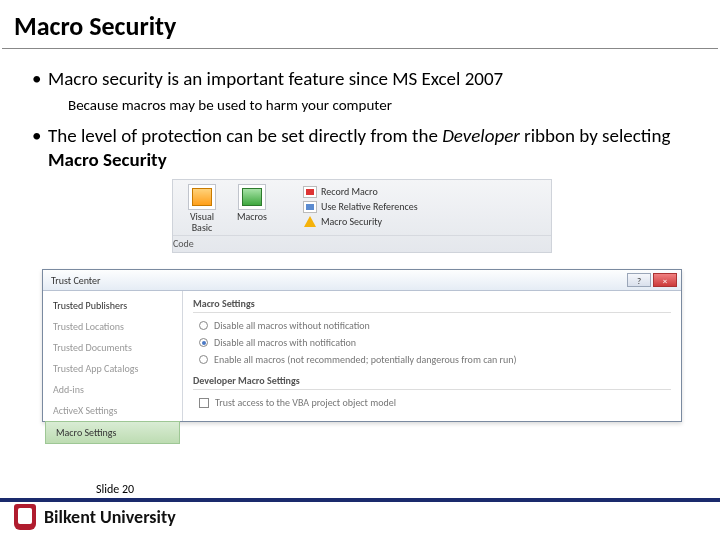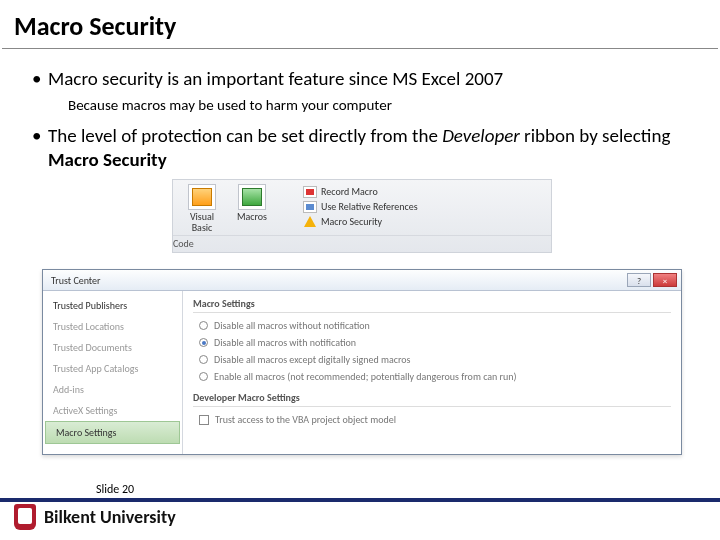--- a/index.html
+++ b/index.html
@@ -31,21 +31,21 @@
   .mini-ico.warn{border:none;background:none;}
   .mini-ico.warn::after{content:"";position:absolute;left:1px;top:0;border-left:6px solid transparent;border-right:6px solid transparent;border-bottom:11px solid #f5b20a;}
   .ribbon-foot { font-size: 10px; color: #555; border-top: 1px solid #d6d9df; padding: 1px 0 2px 0; }
 
   
   .dialog { width: 640px; margin: 16px auto; border: 1px solid #7a8aa0; font-size: 10px; background: #fff; box-shadow: 0 2px 4px rgba(0,0,0,.15); }
   .dlg-title { display: flex; align-items: center; justify-content: space-between; background: linear-gradient(#fdfefe,#e5ecf5); border-bottom: 1px solid #b8c2d2; padding: 3px 4px 3px 8px; color: #333; }
   .dlg-ctrls { display: flex; gap: 2px; }
   .dlg-ctrl { width: 24px; height: 14px; border: 1px solid #9aa6b8; background: linear-gradient(#f5f7fb,#d9e0ec); display:flex; align-items:center; justify-content:center; font-size:9px; color:#333; }
   .dlg-ctrl.close { background: linear-gradient(#f08080,#cc3b3b); color:#fff; border-color:#a33; }
-  .dlg-body { display: flex; height: 163px; }
+  .dlg-body { display: flex; height: 130px; }
   .dlg-side { width: 140px; background: #fff; border-right: 1px solid #d4d8df; padding: 4px 0; }
   .dlg-side-item { padding: 4px 10px; color: #999; }
   .dlg-side-item.top { color: #333; }
   .dlg-side-item.sel { background: linear-gradient(#d9ecd4,#bddcb2); border: 1px solid #9ec795; color: #333; margin: 0 2px; }
   .dlg-main { flex: 1; padding: 6px 10px; color: #777; }
   .sect-head { color: #555; font-weight: 600; padding-bottom: 2px; border-bottom: 1px solid #ddd; margin-bottom: 4px; }
   .opt { display: flex; align-items: center; gap: 6px; padding: 2px 0 2px 6px; }
   .radio { width: 9px; height: 9px; border: 1px solid #888; border-radius: 50%; position: relative; flex: 0 0 auto; }
   .radio.sel::after { content:""; position:absolute; inset:1.5px; background:#4a78c4; border-radius:50%; }
   .chk { width: 10px; height: 10px; border: 1px solid #888; flex: 0 0 auto; }
@@ -128,24 +128,20 @@
         <div class="opt">
               <div class="radio"></div>
               <span>Disable all macros without notification</span>
             </div>
         <div class="opt">
               <div class="radio sel"></div>
               <span>Disable all macros with notification</span>
             </div>
         <div class="opt">
               <div class="radio"></div>
-              <span>Disable all macros except digitally signed macros</span>
-            </div>
-        <div class="opt">
-              <div class="radio"></div>
               <span>Enable all macros (not recommended; potentially dangerous from can run)</span>
             </div>
         <div class="sect-head sect2">Developer Macro Settings</div>
         <div class="opt">
               <div class="chk"></div>
               <span>Trust access to the VBA project object model</span>
             </div>
       </div>
     </div>
   </div>

